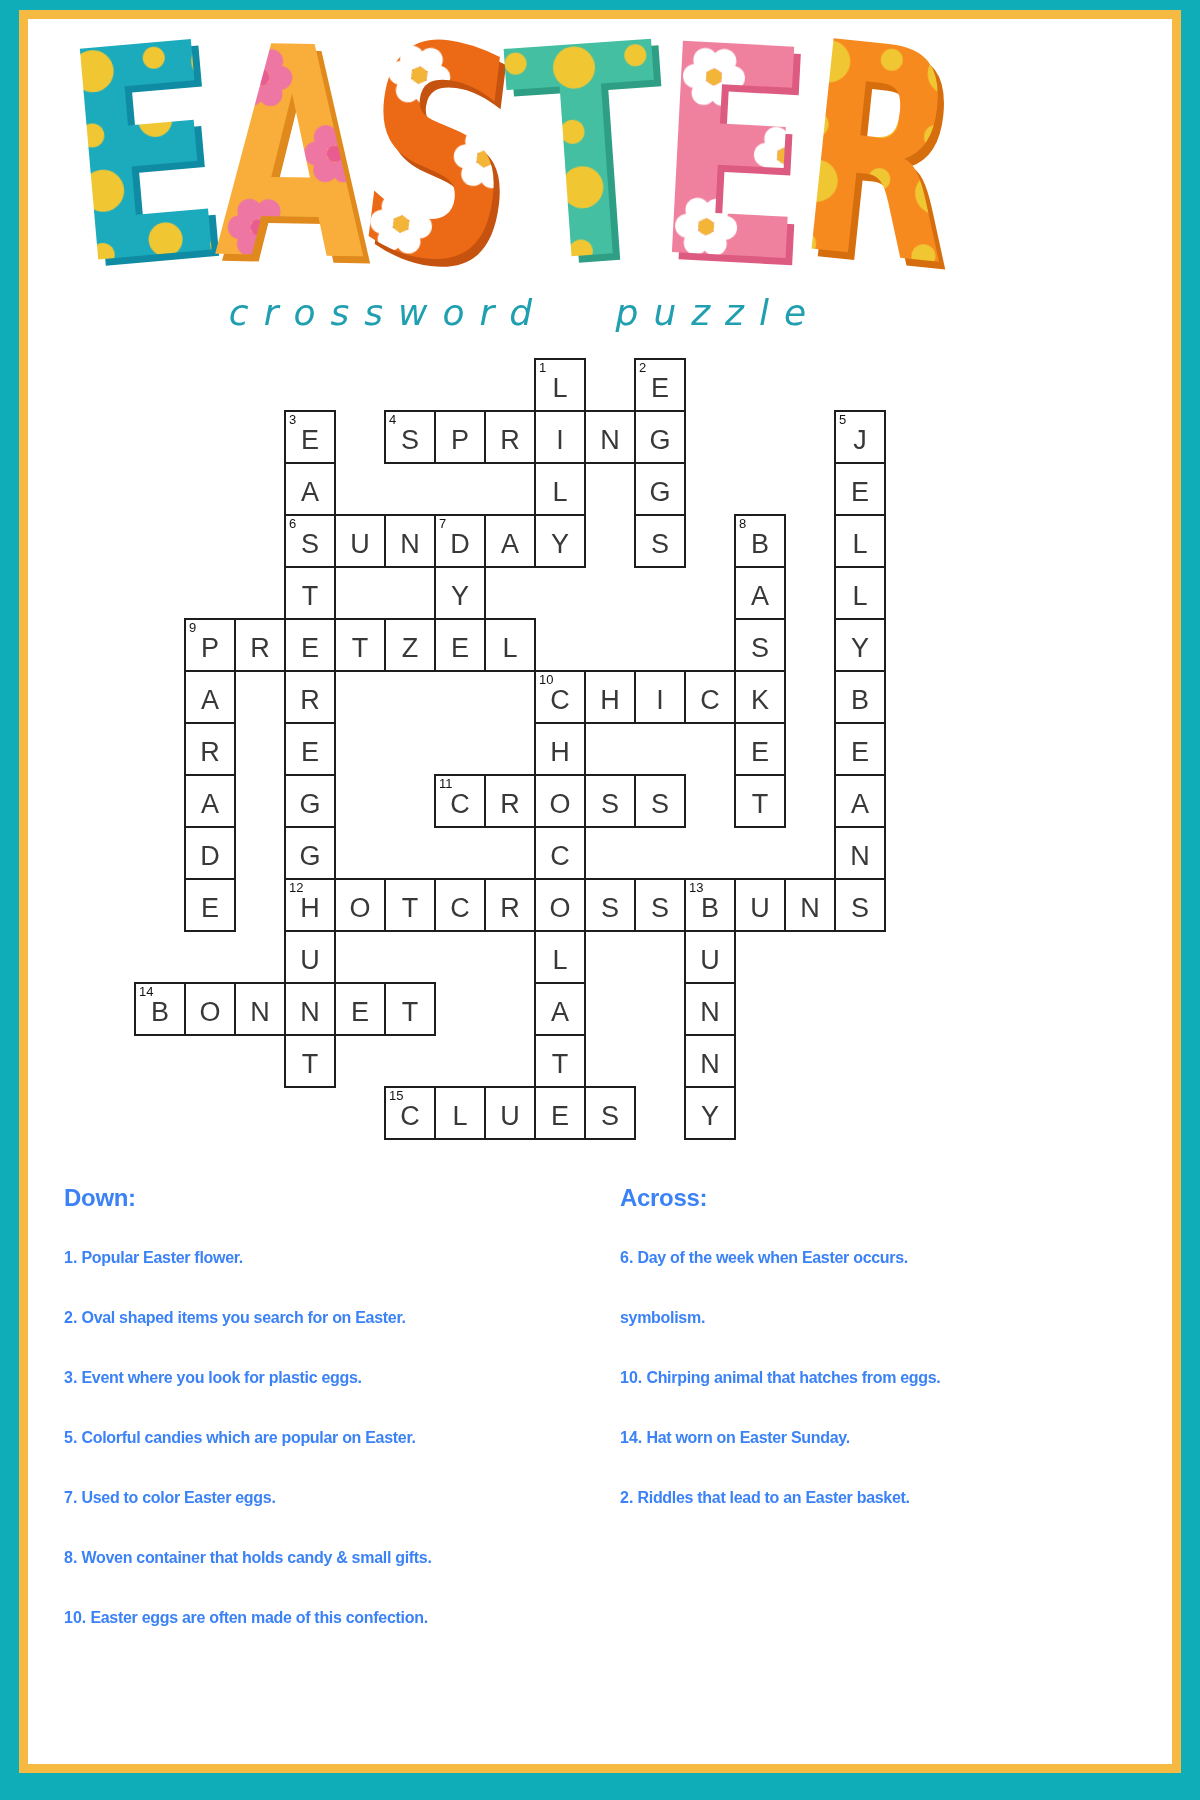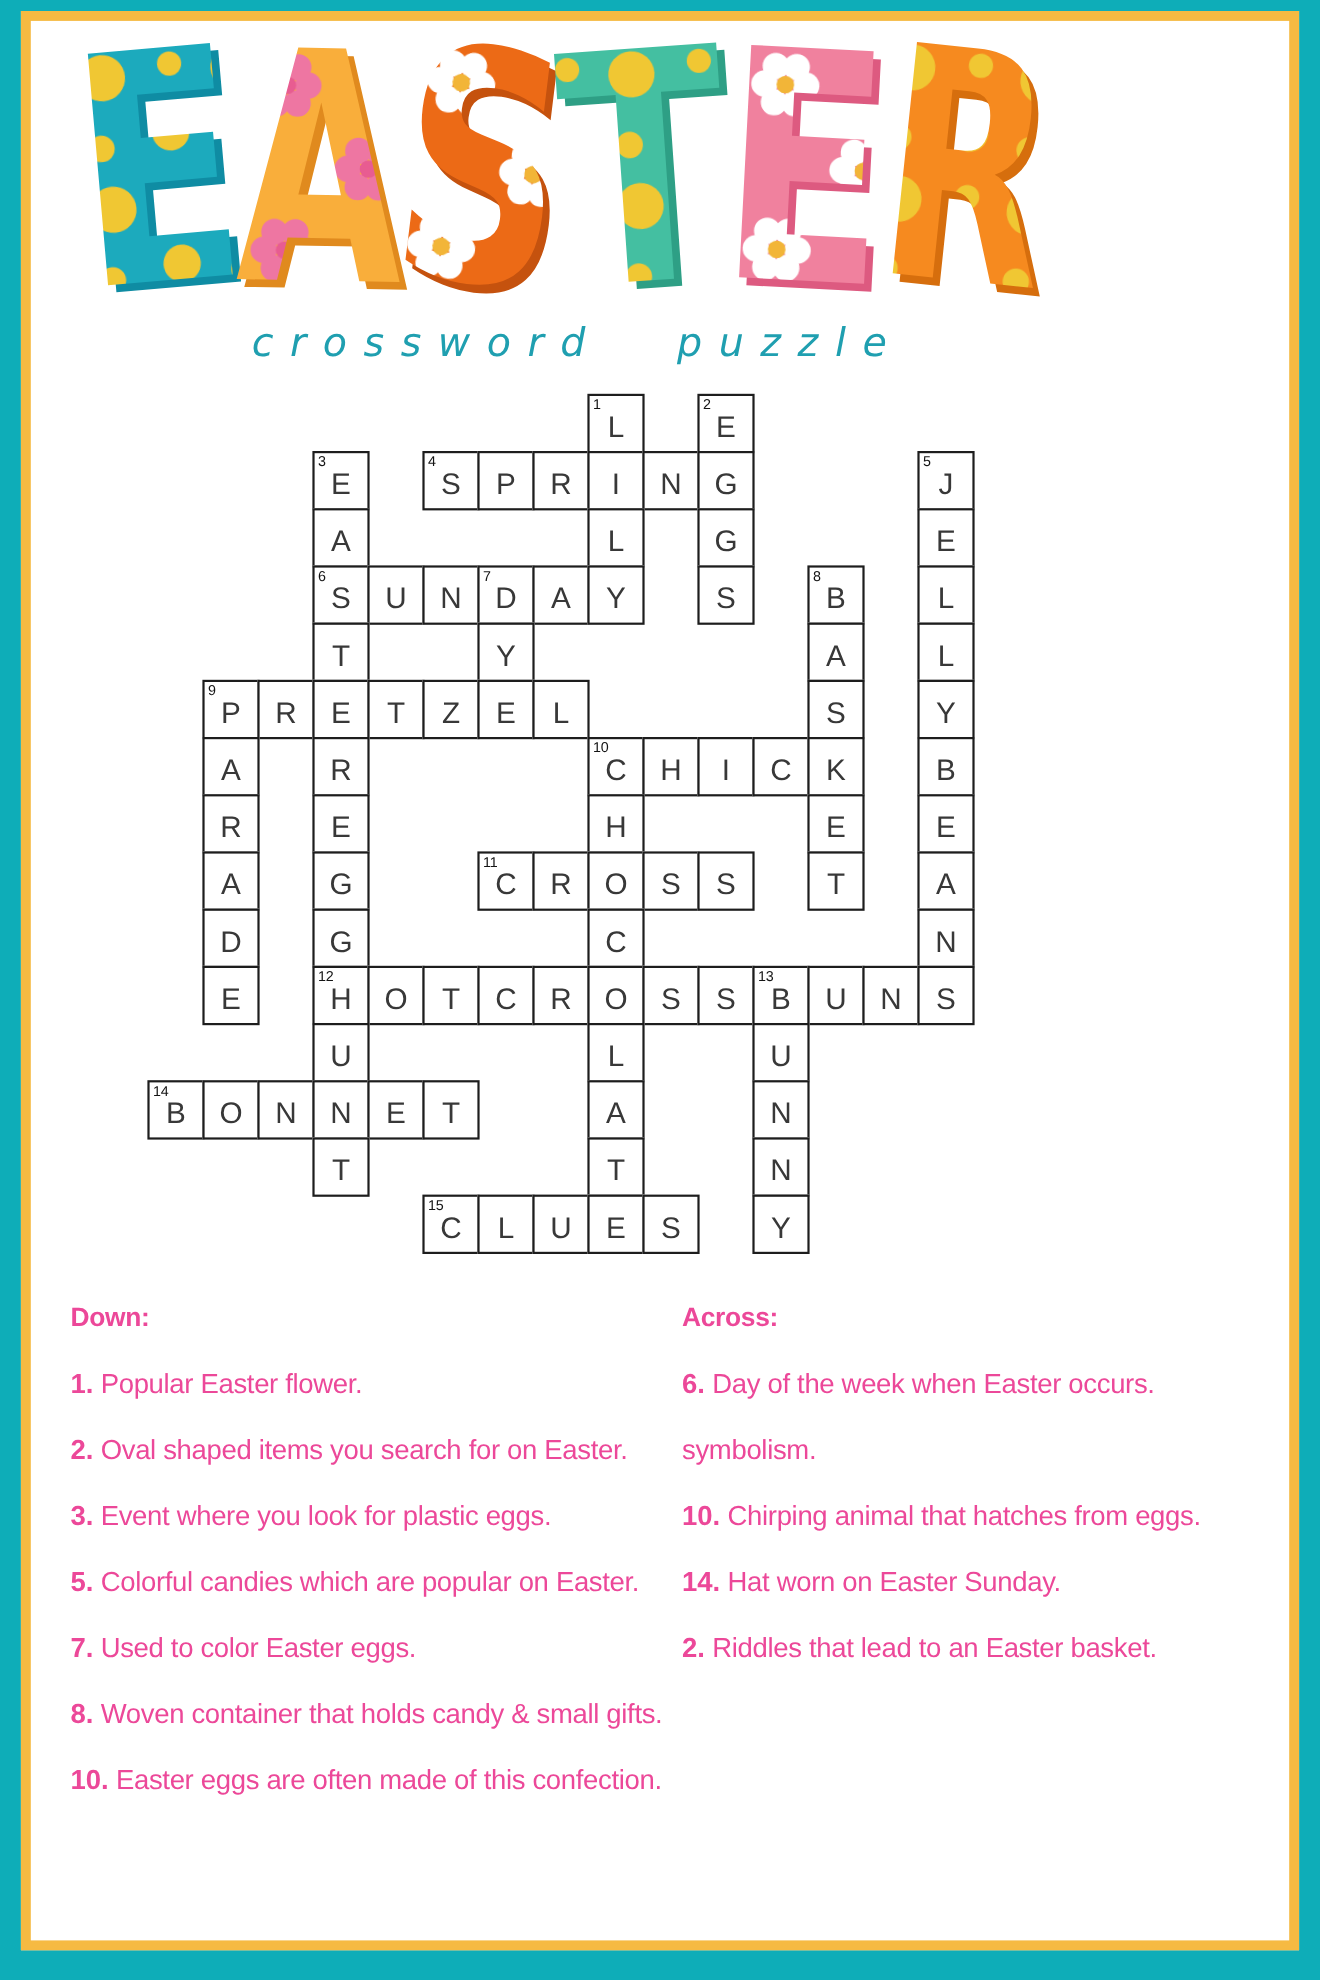--- a/index.html
+++ b/index.html
@@ -21,24 +21,24 @@
   
   #grid{position:absolute;left:134px;top:358px;width:754px;height:784px;}
   .cell{
     position:absolute;width:52px;height:54px;box-sizing:border-box;
     border:2px solid #1d1d1d;background:#ffffff;
     display:flex;align-items:center;justify-content:center;
   }
   .clet{font-size:27px;color:#383838;padding-top:6px;font-family:"Liberation Sans",sans-serif;}
   .cnum{position:absolute;left:3px;top:1px;font-size:13px;color:#141414;line-height:14px;}
   
-  .clue-col{position:absolute;top:1168px;color:#ec4899;}
+  .clue-col{position:absolute;top:1168px;color:#3b82f6;}
   #down-col{left:64px;width:552px;}
   #across-col{left:620px;width:548px;}
-  .clue-line{height:60px;line-height:60px;font-size:25px;letter-spacing:-0.3px;white-space:nowrap;}
+  .clue-line{height:60px;line-height:60px;font-size:16px;letter-spacing:-0.3px;white-space:nowrap;font-weight:bold;}
   .clue-line b{letter-spacing:0;}
   .clue-heading{font-weight:bold;font-size:24px;}
 </style>
 </head>
 <body>
 
 <div class="frame-teal"></div>
 <div class="frame-yellow"></div>
 
 <svg id="title-art" viewBox="0 0 880 238">

